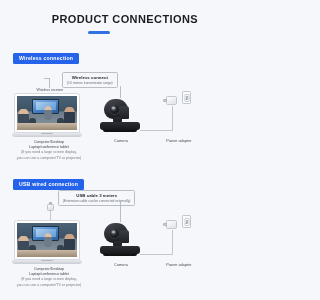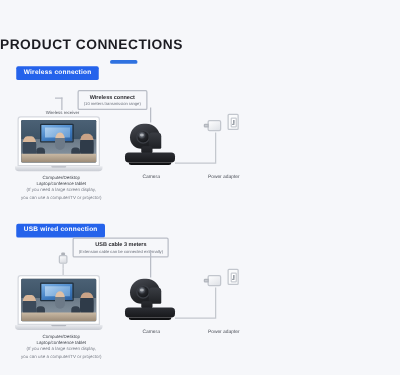--- a/index.html
+++ b/index.html
@@ -8,26 +8,26 @@
     font-family:"Liberation Sans", sans-serif;
     background:#f6f7fa;
     color:#222;
     position:relative;
     overflow:hidden;
   }
   .page { width:198px; height:300px; position:relative; background:#f6f7fa; }
 
   
   .page-title {
-    text-align:left;
+    text-align:right;
     font-size:11px;
     font-weight:bold;
     letter-spacing:.4px;
     color:#1c1c22;
-    padding-top:30px;
+    padding-top:13px;
   }
   .title-rule {
     width:22px; height:2.5px;
     background:#2f72e0;
     border-radius:2px;
     margin:6px auto 0;
   }
 
   
   .badge {

